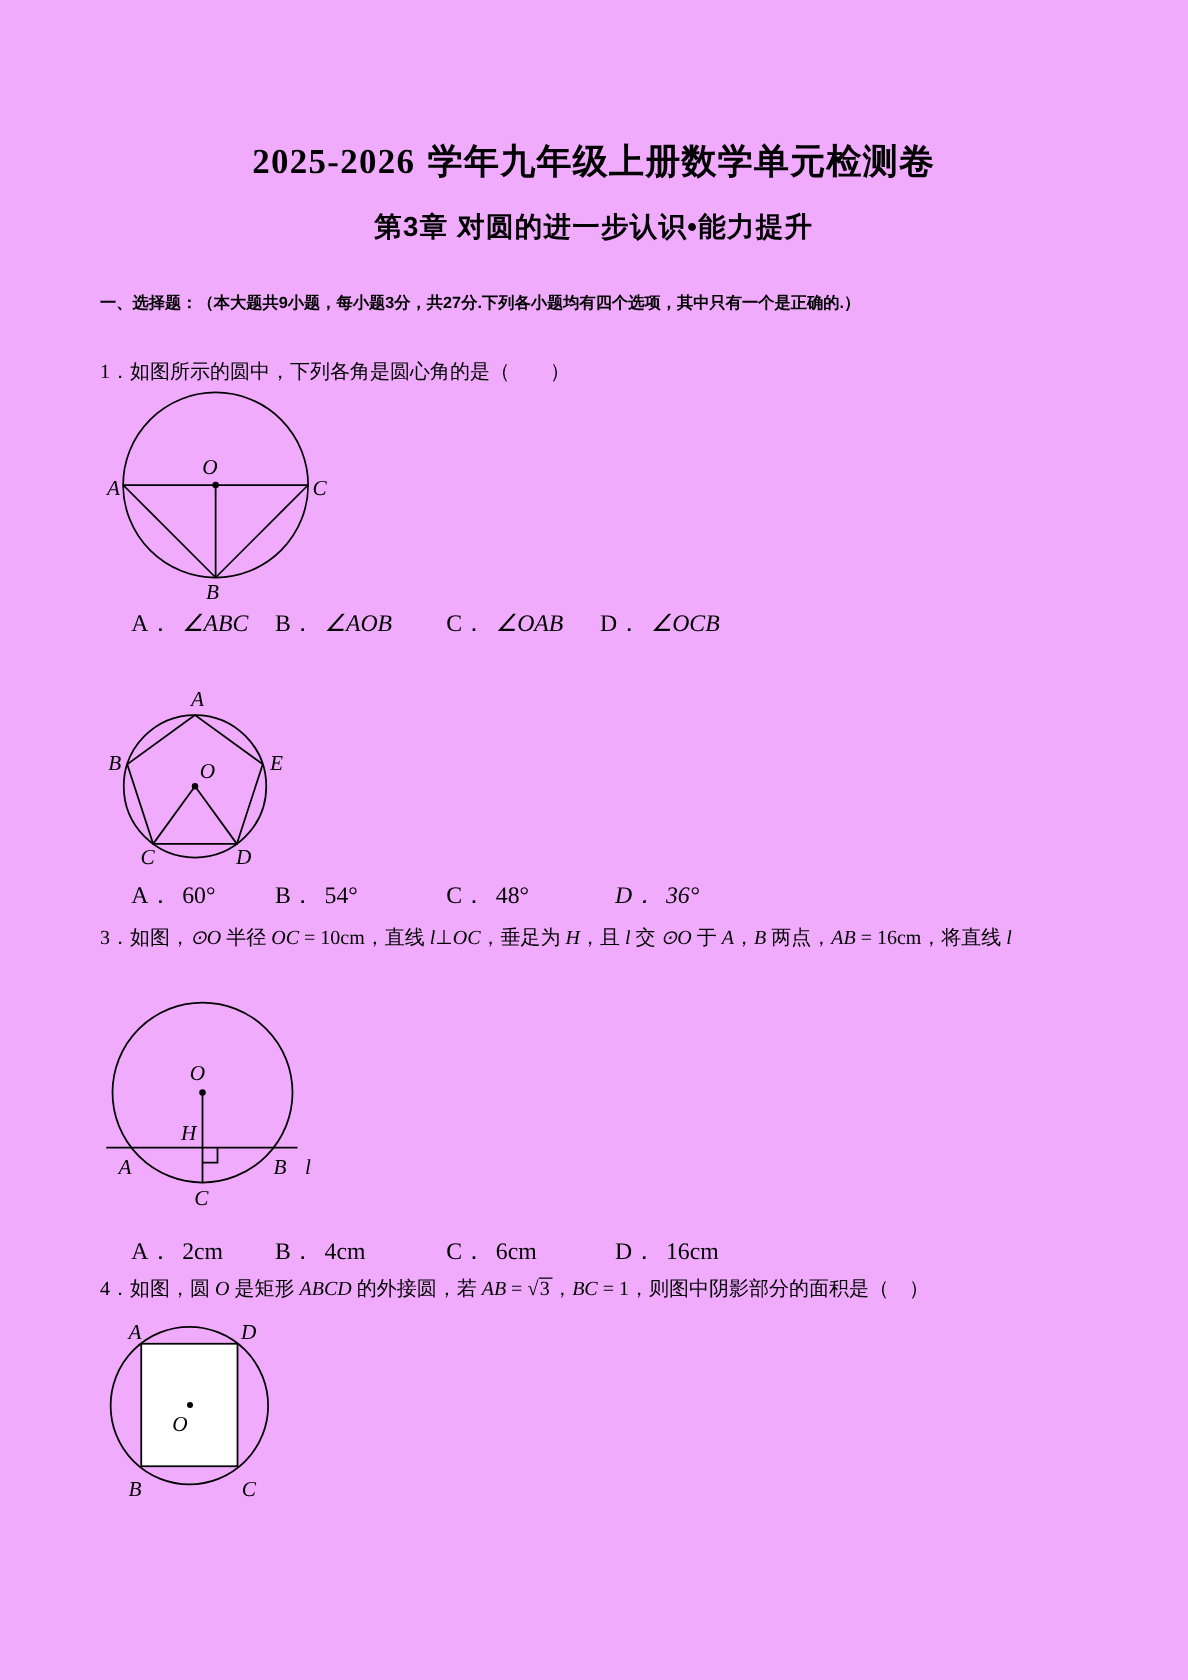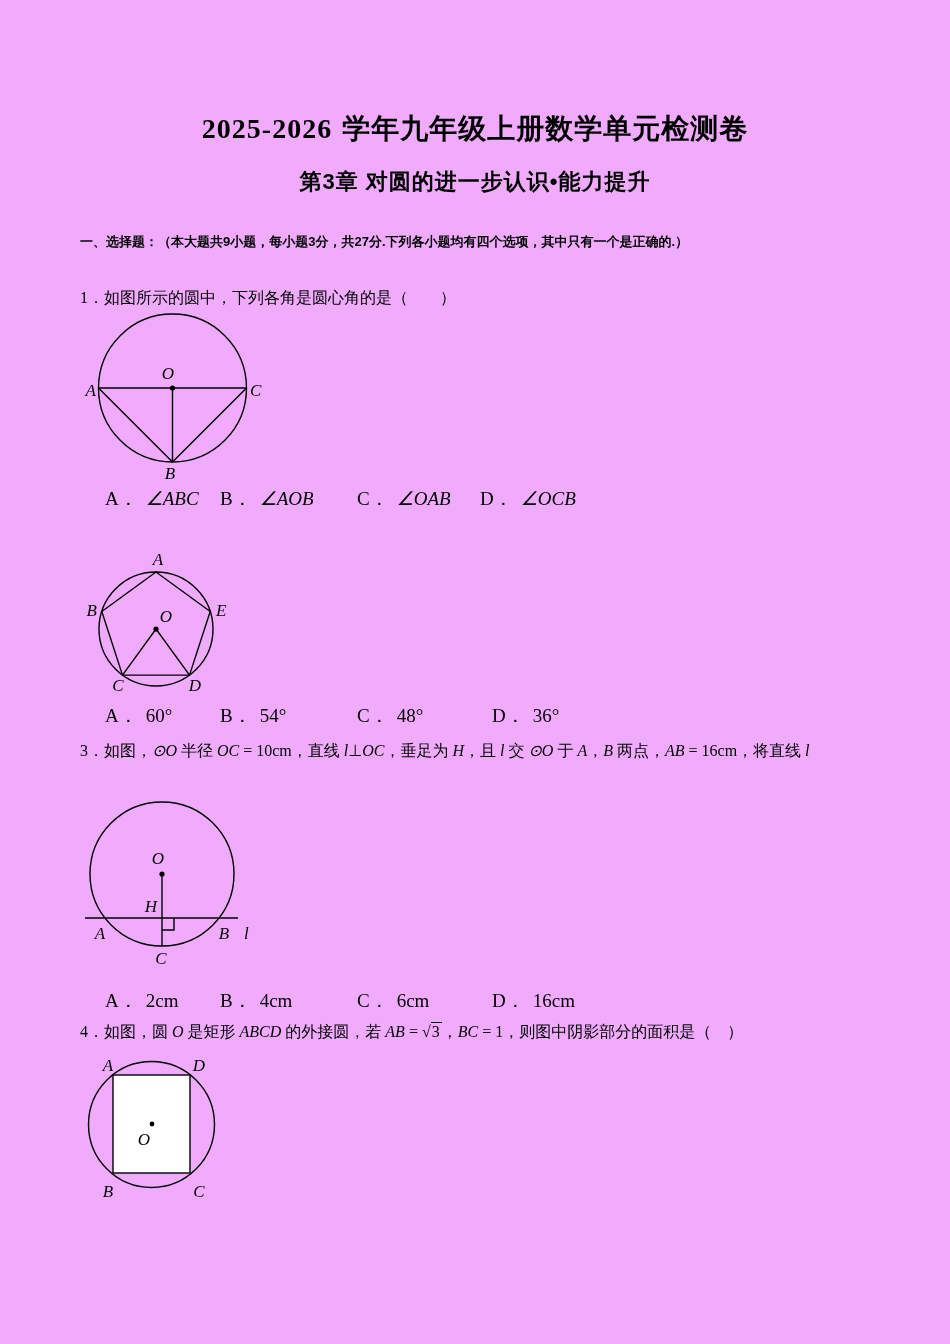--- a/index.html
+++ b/index.html
@@ -80,21 +80,21 @@
     <text x="131" y="63" text-anchor="start">E</text>
     <text x="33" y="138" text-anchor="middle">C</text>
     <text x="110" y="138" text-anchor="middle">D</text>
     <text x="81" y="69" text-anchor="middle">O</text>
   </svg>
 
   <div class="choices" style="top:703px;">
       <span class="choice" style="left: 105px;"><span class="lab">A．</span><span class="val">60°</span></span>
       <span class="choice" style="left: 220px;"><span class="lab">B．</span><span class="val">54°</span></span>
       <span class="choice" style="left: 357px;"><span class="lab">C．</span><span class="val">48°</span></span>
-      <span class="choice" style="left: 492px;"><span class="lab">D．</span><span class="val">36°</span></span>
+      <span class="choice" style="left: 492px; font-style: italic;"><span class="lab">D．</span><span class="val">36°</span></span>
     </div>
 
   <div class="qtext" style="top:735px;">
       <div class="qline"><span>3．如图，</span><span class="math">⊙O</span><span> 半径 </span><span class="math">OC</span><span> = 10cm，直线 </span><span class="math">l</span><span>⊥</span><span class="math">OC</span><span>，垂足为 </span><span class="math">H</span><span>，且 </span><span class="math">l</span><span> 交 </span><span class="math">⊙O</span><span> 于 </span><span class="math">A</span><span>，</span><span class="math">B</span><span> 两点，</span><span class="math">AB</span><span> = 16cm，将直线 </span><span class="math">l</span></div>
     </div>
 
   <svg class="abs" style="left:80px;top:798px;" width="195" height="172" viewBox="0 0 195 172">
     <circle class="geo" cx="82" cy="76" r="72"></circle>
     <line class="geo" x1="5" y1="120" x2="158" y2="120"></line>
     <line class="geo" x1="82" y1="76" x2="82" y2="148"></line>

